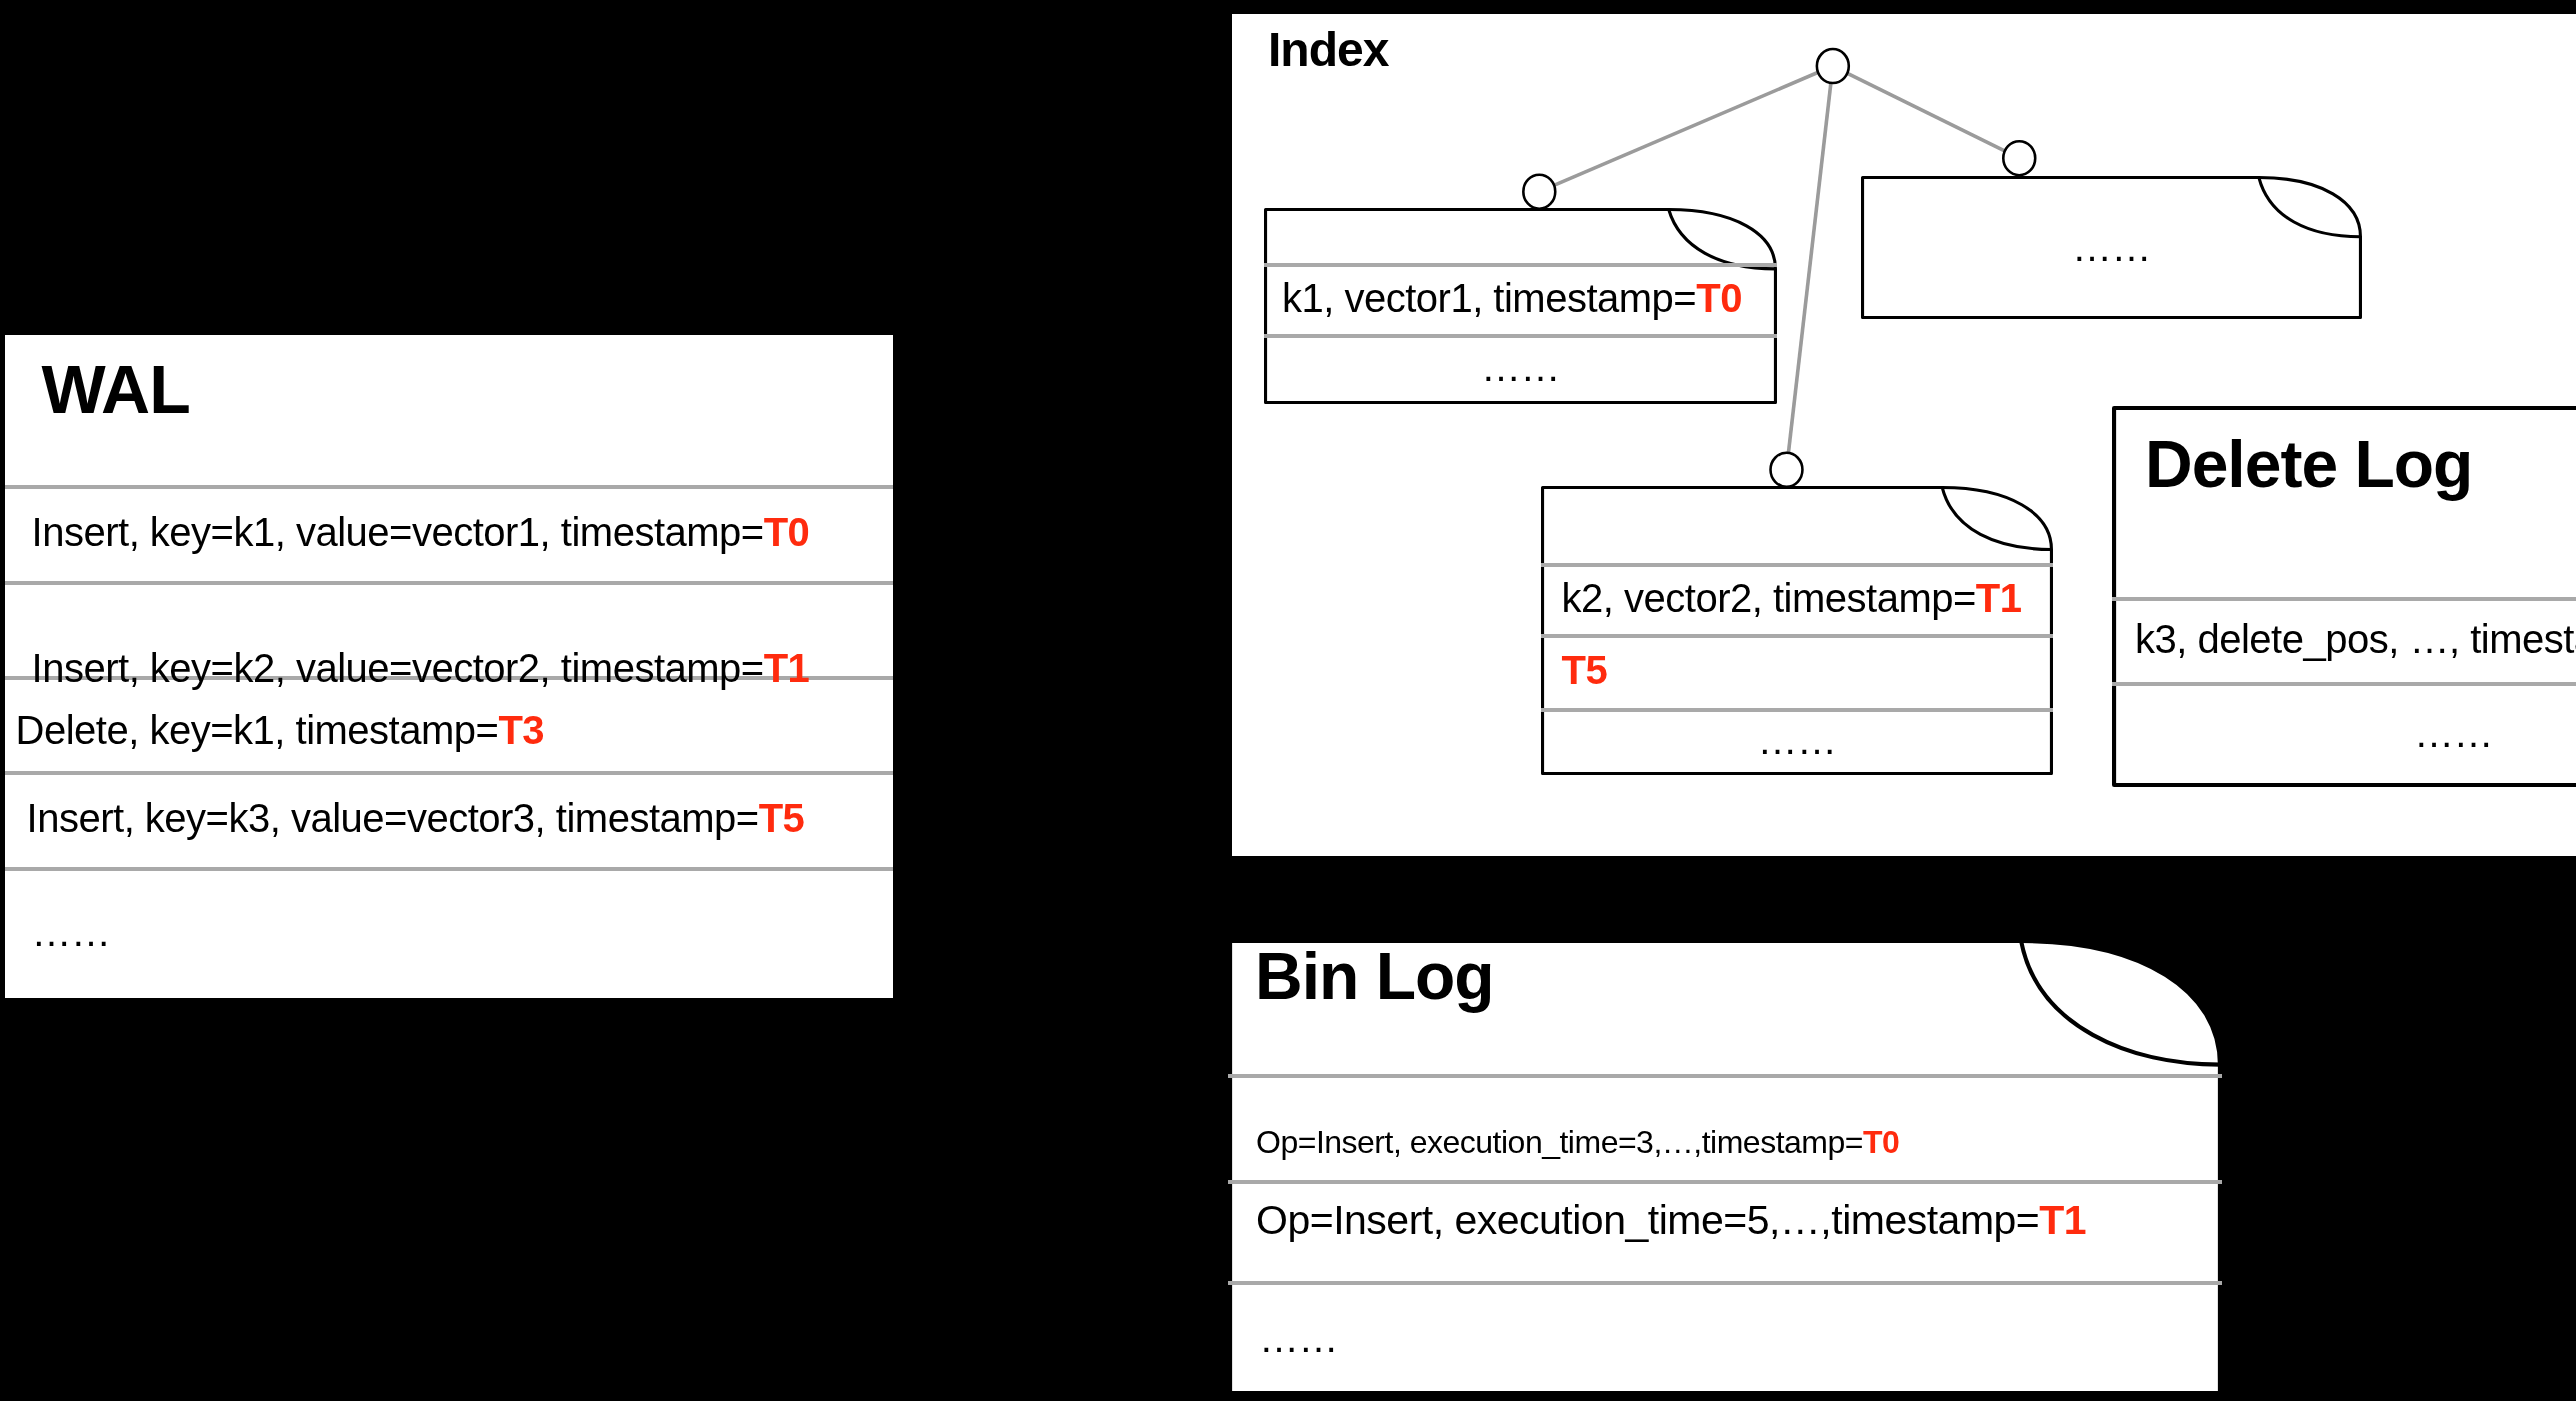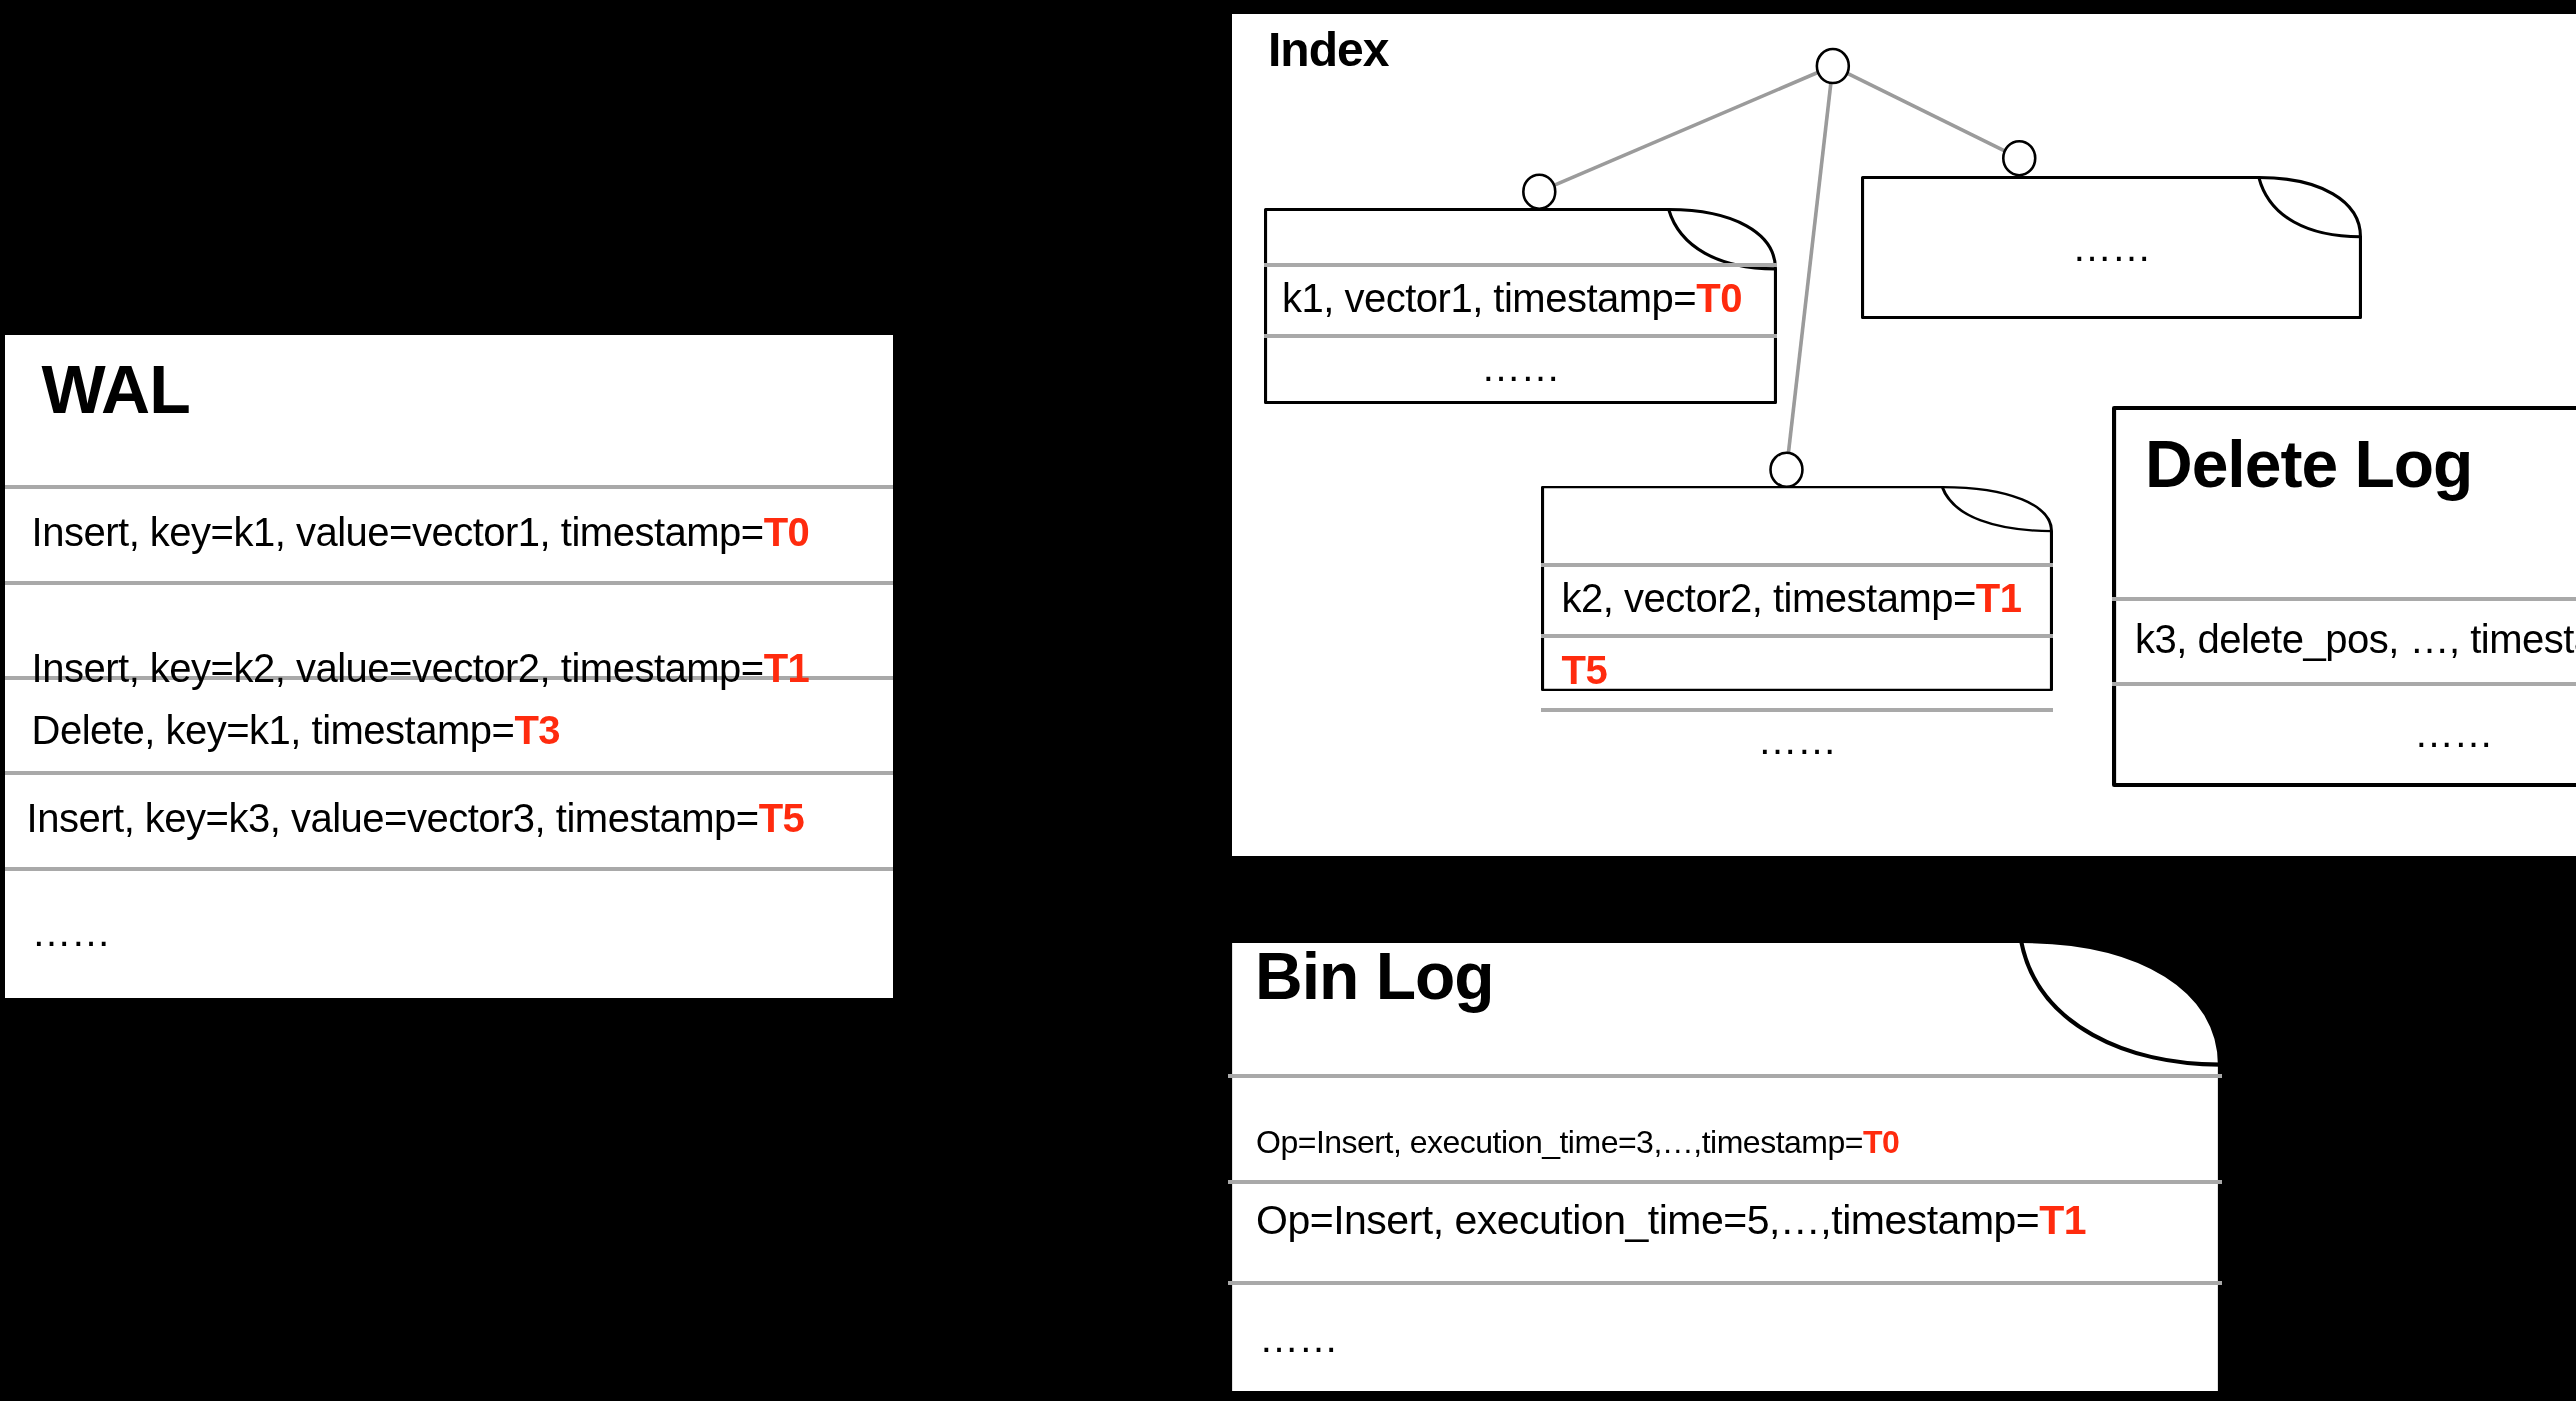--- a/index.html
+++ b/index.html
@@ -42,21 +42,21 @@
     <div class="sep" style="top:532px;"></div>
 
     <div class="row" style="top:150px;height:95px;padding-left:27px;">
       <span>Insert, key=k1, value=vector1, timestamp=</span>
         <span class="red">T0</span>
     </div>
     <div class="row" style="top:246px;height:95px;padding-left:27px;margin-top:40px;">
       <span>Insert, key=k2, value=vector2, timestamp=</span>
         <span class="red">T1</span>
     </div>
-    <div class="row" style="top:341px;height:109px;padding-left:27px;">
+    <div class="row" style="top:341px;height:109px;padding-left:11px;">
       <span>Delete, key=k1, timestamp=</span>
         <span class="red">T3</span>
     </div>
     <div class="row" style="top:436px;height:95px;padding-left:22px;">
       <span>Insert, key=k3, value=vector3, timestamp=</span>
         <span class="red">T5</span>
     </div>
     <div class="row" style="top:532px;height:130px;padding-left:27px;">
       <span>……</span>
     </div>
@@ -94,21 +94,21 @@
     <div class="doc" style="left:629px;top:162px;width:501px;height:143px;">
       <svg class="docbg" viewBox="0 0 972 278" preserveAspectRatio="none">
         <path class="body" d="M 3,3 H 772 C 892,3 969,49 969,118 V 275 H 3 Z"></path>
         <path class="crease" d="M 772,3 C 792,80 868,118 969,118"></path>
       </svg>
       <div class="row rowc" style="top:0;height:143px;">
         <span>……</span>
       </div>
     </div>
 
-    <div class="doc" style="left:309px;top:472px;width:512px;height:205px;">
+    <div class="doc" style="left:309px;top:472px;width:512px;height:289px;">
       <svg class="docbg" viewBox="0 0 994 560" preserveAspectRatio="none">
         <path class="body" d="M 3,3 H 779 C 908,3 991,52 991,123 V 557 H 3 Z"></path>
         <path class="crease" d="M 779,3 C 800,85 885,123 991,123"></path>
       </svg>
       <div class="sep" style="top:77px;"></div>
       <div class="sep" style="top:148px;"></div>
       <div class="sep" style="top:222px;"></div>
       <div class="row" style="top:77px;height:71px;padding-left:20.6px;">
         <span>k2, vector2, timestamp=</span>
           <span class="red">T1</span>

